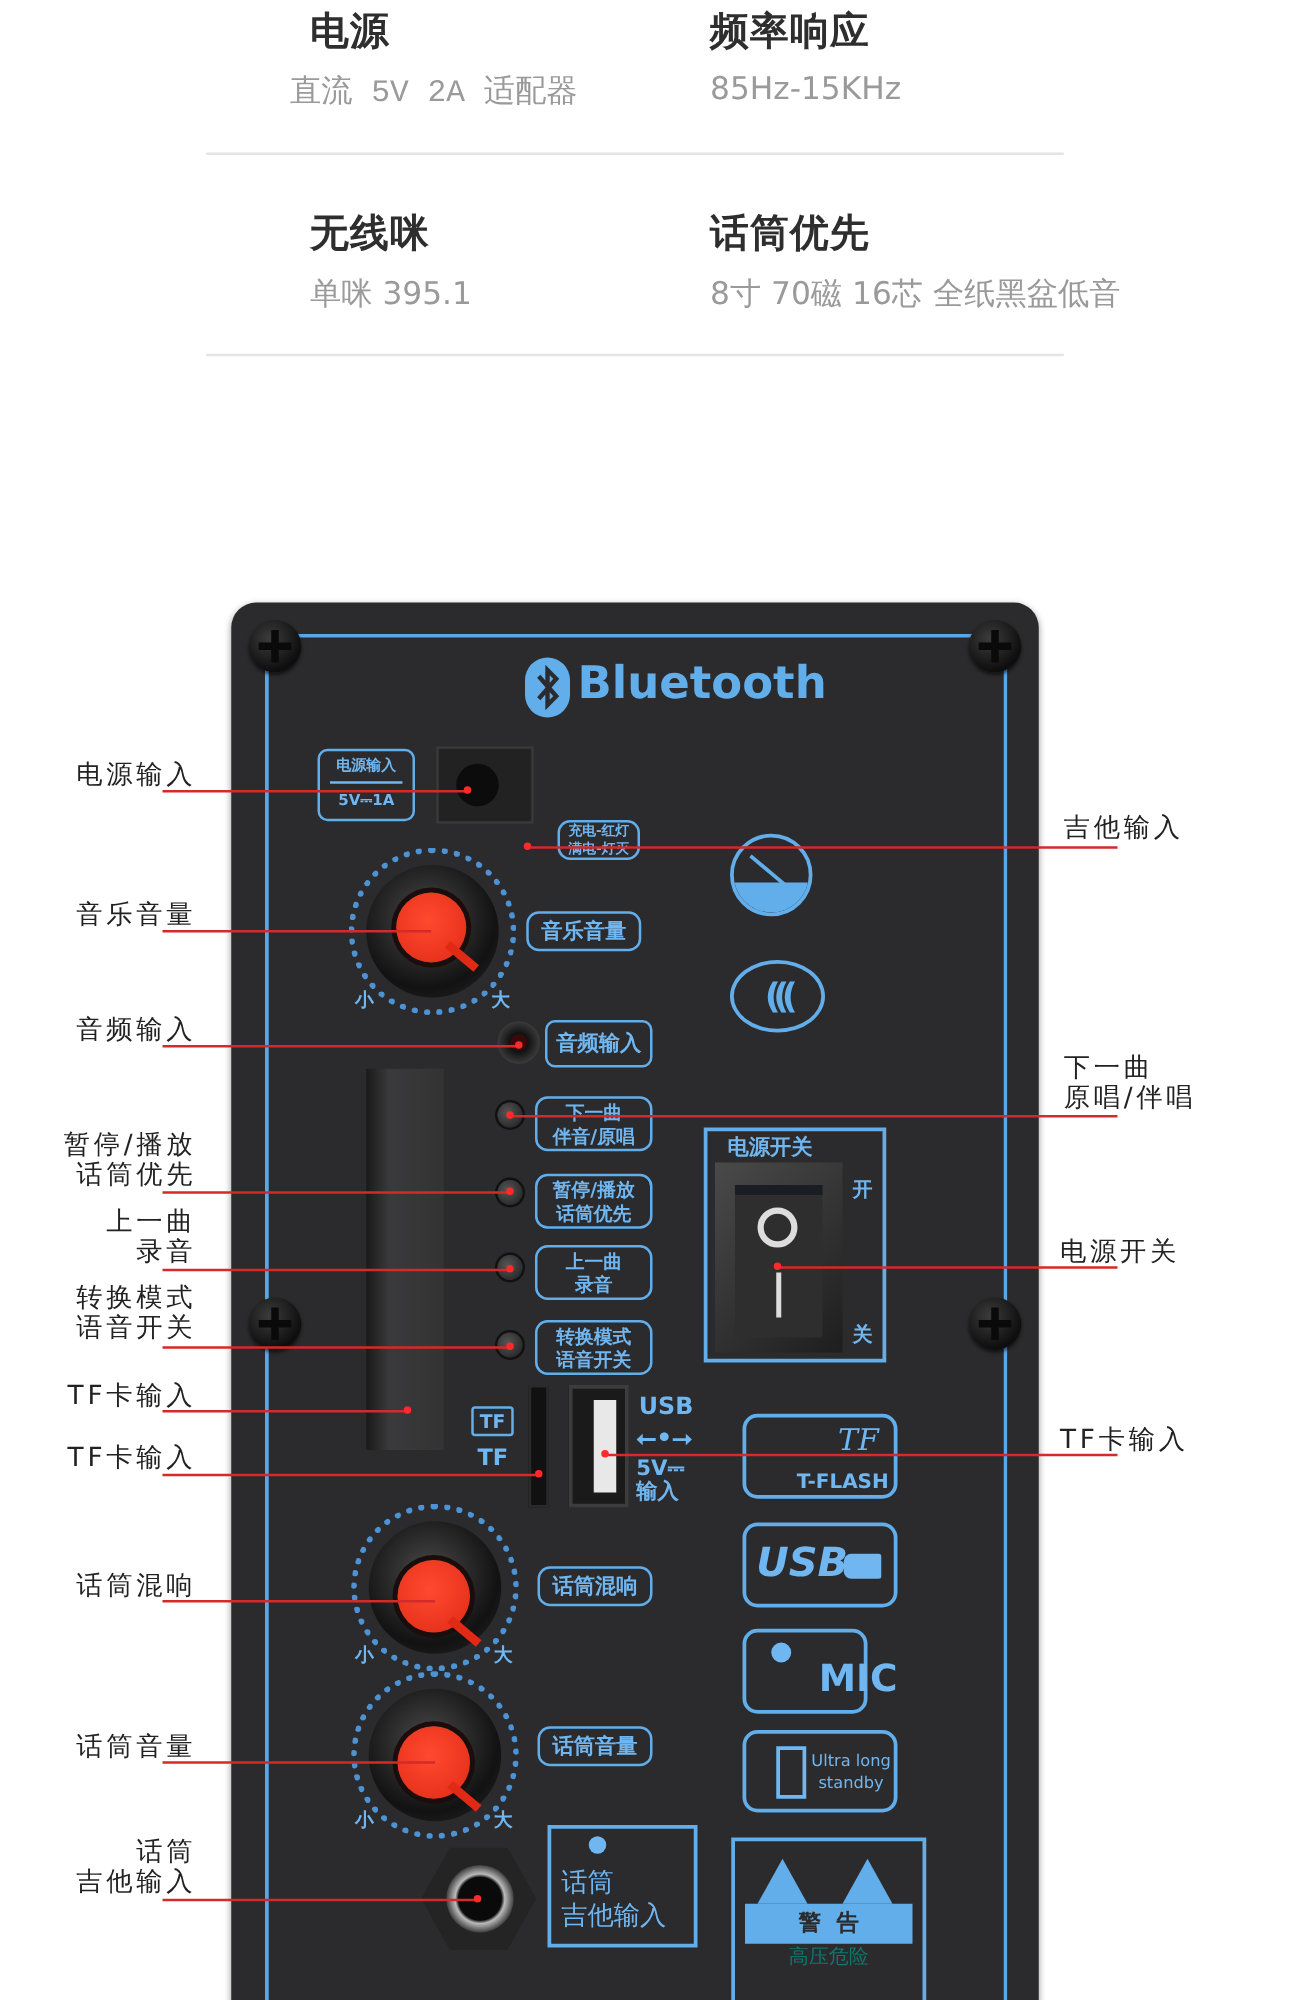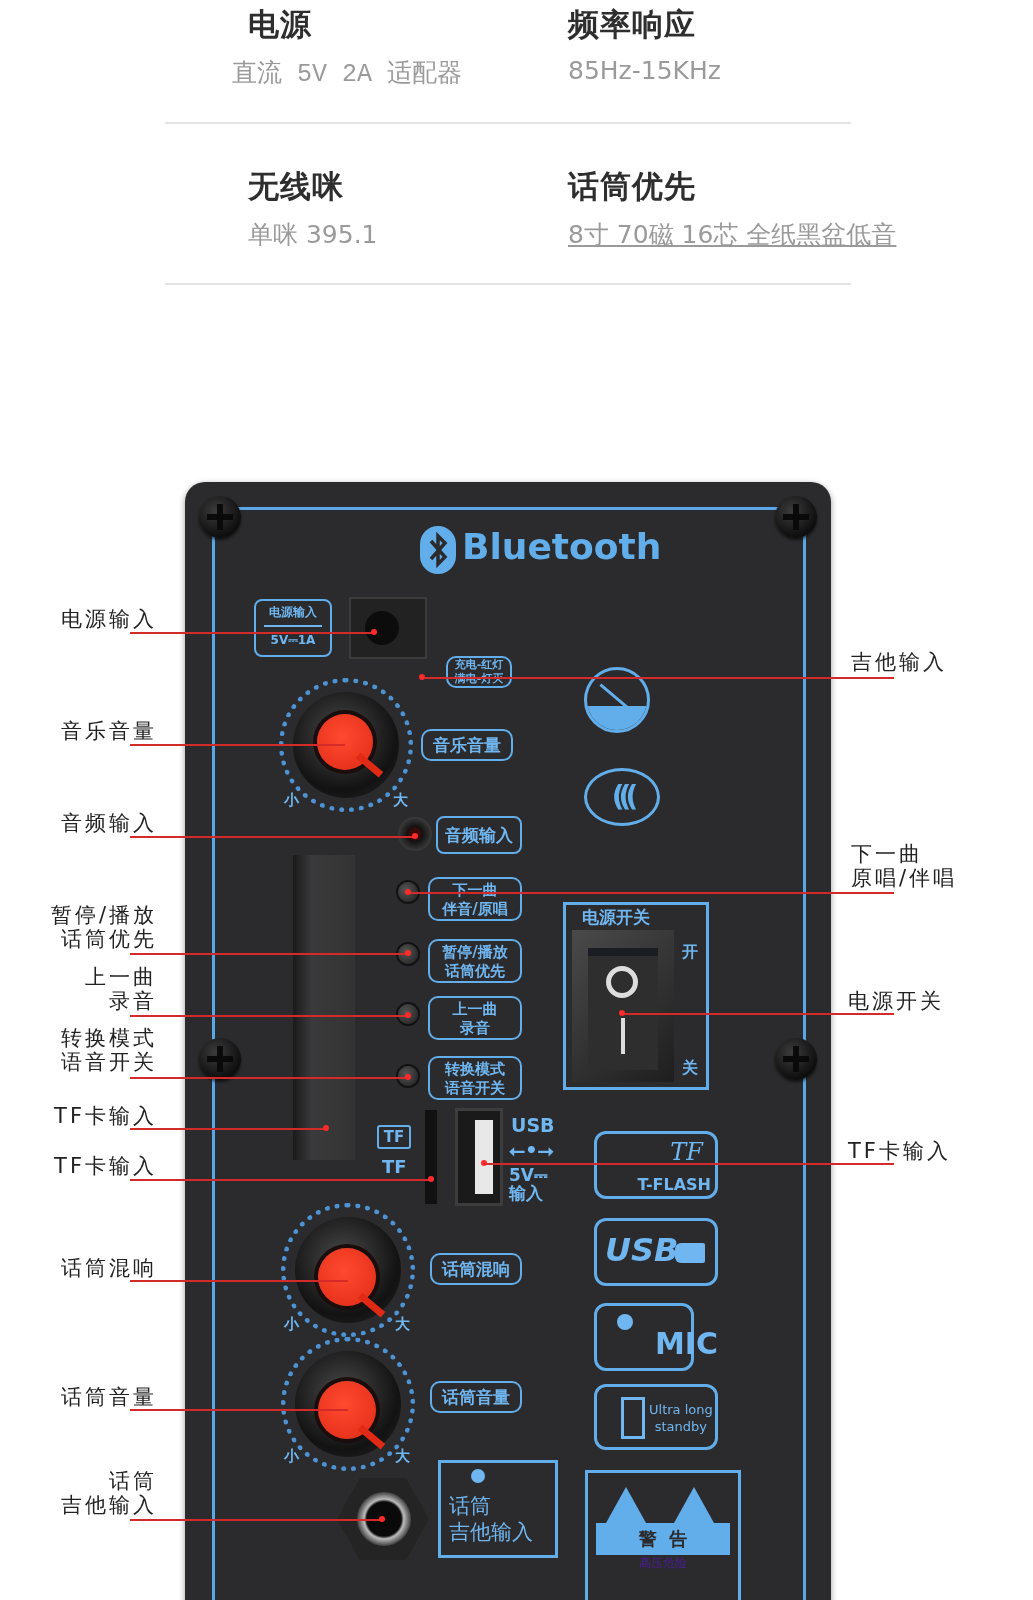--- a/index.html
+++ b/index.html
@@ -34,21 +34,21 @@
 <body>
 
 <div class="abs spec-title" style="left:248px;top:4px;">电源</div>
 <div class="abs spec-val" style="left:232px;top:56px;font-family:Liberation Mono, monospace;">直流 5V 2A 适配器</div>
 <div class="abs spec-title" style="left:568px;top:4px;">频率响应</div>
 <div class="abs spec-val" style="left:568px;top:56px;">85Hz-15KHz</div>
 <div class="abs divider" style="left:165px;top:122px;width:686px;"></div>
 <div class="abs spec-title" style="left:248px;top:166px;">无线咪</div>
 <div class="abs spec-val" style="left:248px;top:218px;">单咪  395.1</div>
 <div class="abs spec-title" style="left:568px;top:166px;">话筒优先</div>
-<div class="abs spec-val" style="left:568px;top:218px;text-decoration:underline;">8寸 70磁 16芯 全纸黑盆低音</div>
+<div class="abs spec-val" style="left:568px;top:218px;">8寸 70磁 16芯 全纸黑盆低音</div>
 <div class="abs divider" style="left:165px;top:283px;width:686px;"></div>
 
 <div class="abs panel" style="left:185px;top:482px;width:646px;height:1140px;"></div>
 <div class="abs blue-border" style="left:212px;top:507px;width:588px;height:1120px;border-bottom:none;border-radius:4px;"></div>
 
 <div class="abs screw" style="left:199px;top:496px;"></div>
 <div class="abs screw" style="left:775px;top:496px;"></div>
 <div class="abs screw" style="left:199px;top:1038px;"></div>
 <div class="abs screw" style="left:775px;top:1038px;"></div>
 
@@ -166,21 +166,21 @@
 <div class="abs" style="left:438px;top:1460px;width:120px;height:98px;border:3px solid #62aeea;box-sizing:border-box;">
   <div style="position:absolute;left:30px;top:6px;width:14px;height:14px;border-radius:50%;background:#70b6f0;"></div>
   <div style="position:absolute;left:8px;top:30px;font-size:21px;line-height:26px;color:#70b6f0;white-space:pre;">话筒
 吉他输入</div>
 </div>
 
 <div class="abs" style="left:585px;top:1470px;width:156px;height:140px;border:3px solid #62aeea;box-sizing:border-box;">
   <div style="position:absolute;left:18px;top:14px;width:0;height:0;border-left:20px solid transparent;border-right:20px solid transparent;border-bottom:36px solid #62aeea;"></div>
   <div style="position:absolute;left:86px;top:14px;width:0;height:0;border-left:20px solid transparent;border-right:20px solid transparent;border-bottom:36px solid #62aeea;"></div>
   <div style="position:absolute;left:8px;top:50px;width:134px;height:32px;background:#62aeea;color:#2b2b2d;font-size:18px;font-weight:bold;text-align:center;line-height:32px;white-space:pre;">警  告</div>
-  <div style="position:absolute;left:8px;top:82px;width:134px;font-size:12px;color:#4c1d95;text-align:center;">高压危险</div>
+  <div style="position:absolute;left:8px;top:82px;width:134px;font-size:16px;color:#0f766e;text-align:center;">高压危险</div>
 </div>
 
 <div class="abs callout r" style="right:876px;top:607px;">电源输入</div>
 <div class="abs line" style="left:130px;top:632px;width:244px;"></div>
 <div class="abs dot" style="left:371px;top:629px;"></div>
 
 <div class="abs callout r" style="right:876px;top:719px;">音乐音量</div>
 <div class="abs line" style="left:130px;top:744px;width:215px;"></div>
 
 <div class="abs callout r" style="right:876px;top:811px;">音频输入</div>

